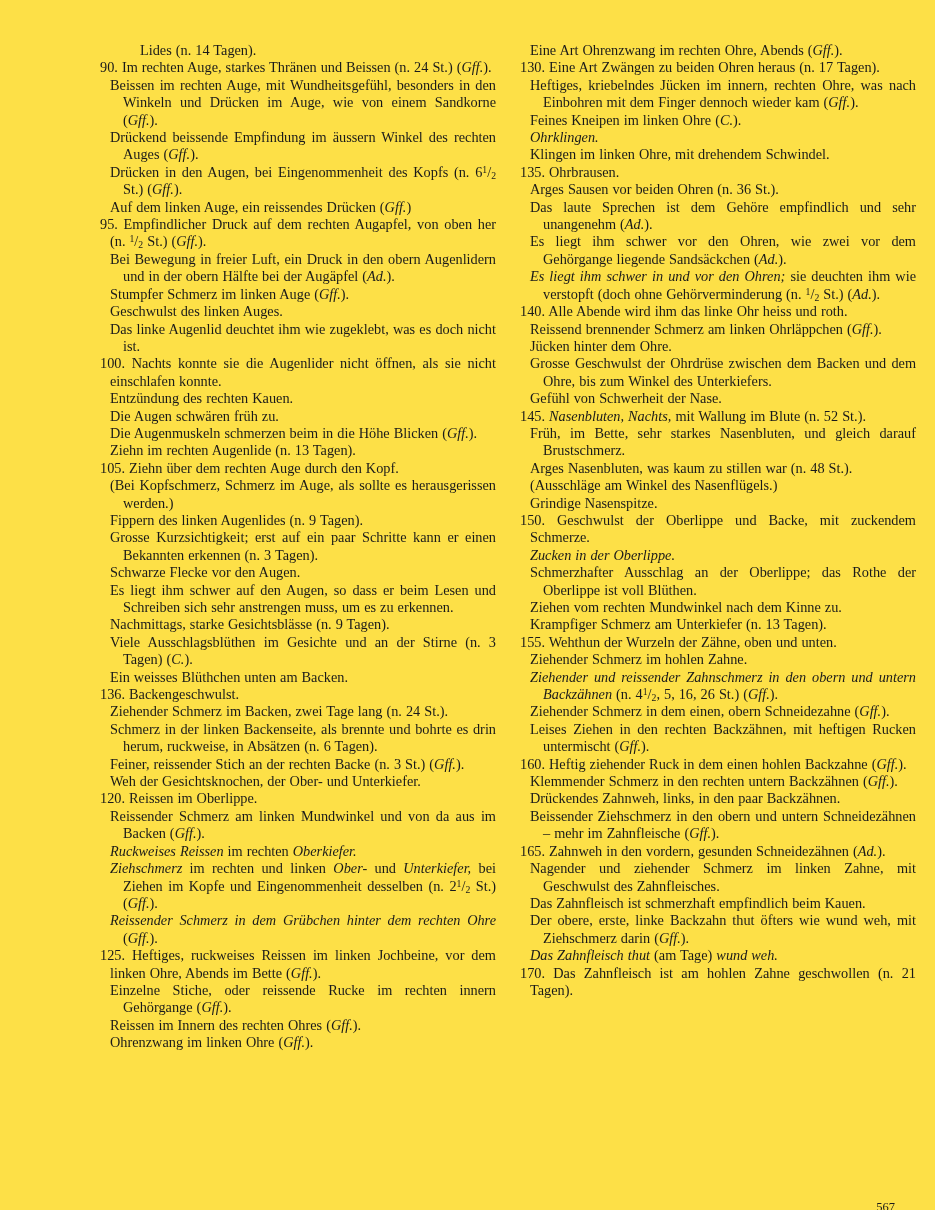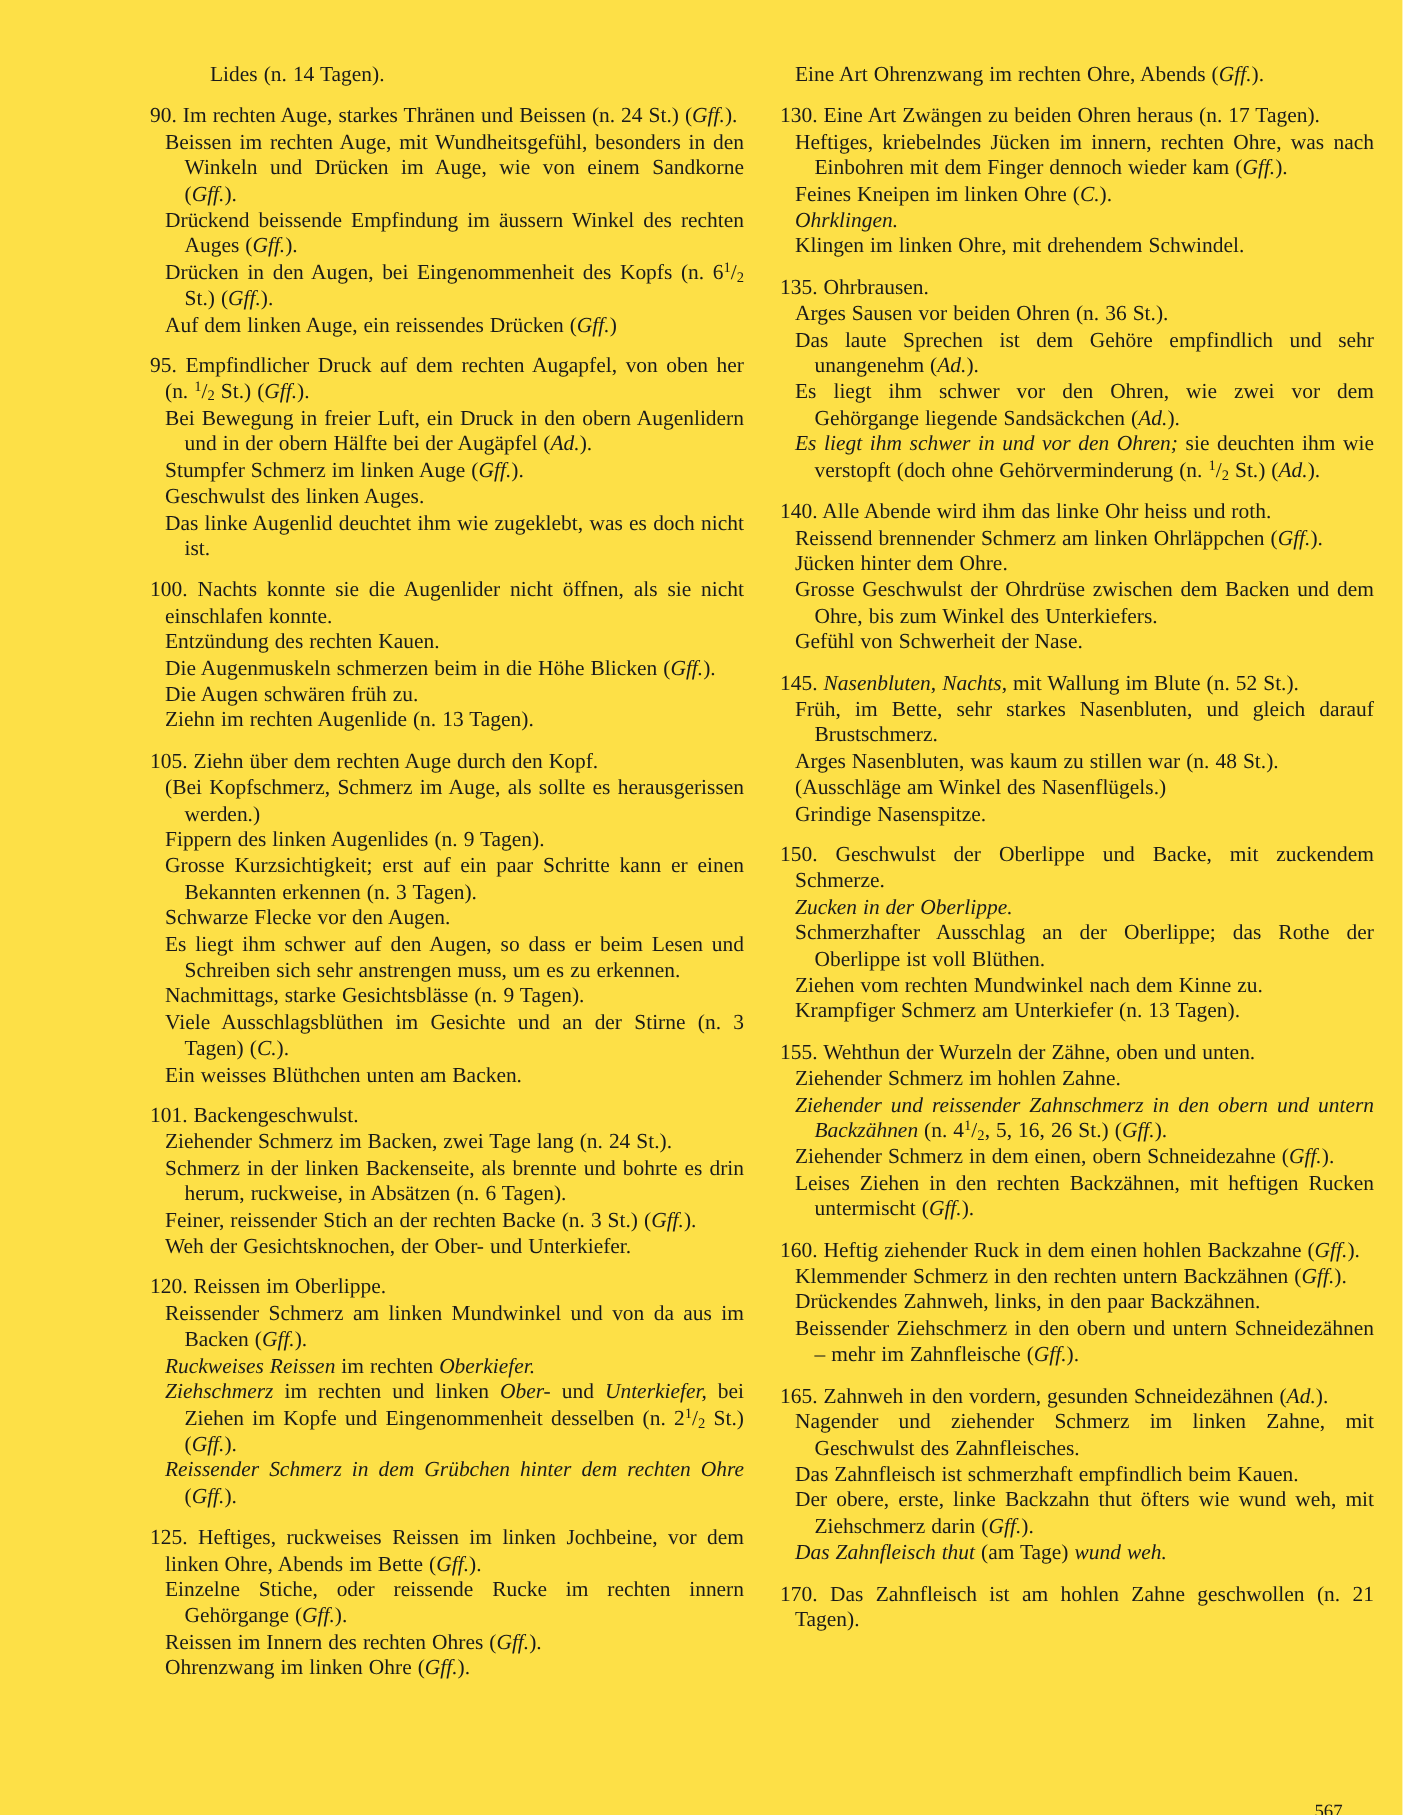--- a/index.html
+++ b/index.html
@@ -30,21 +30,20 @@
   }
   .entry {
     margin: 0;
     text-align: justify;
     word-spacing: 0.03em;
     hyphens: none;
   }
   .entry.numbered {
     padding-left: 10px;
     text-indent: -10px;
-    margin-top: 10px;
   }
   .entry.sub {
     padding-left: 23px;
     text-indent: -13px;
   }
   .entry.cont {
     padding-left: 40px;
     text-indent: 0;
     text-align: left;
   }
@@ -82,33 +81,33 @@
         <p class="entry sub"><span class="txt">Drückend beissende Empfindung im äussern Winkel des rechten Auges (<i>Gff.</i>).</span></p>
         <p class="entry sub"><span class="txt">Drücken in den Augen, bei Eingenommenheit des Kopfs (n. 6<sup>1</sup>/<sub>2</sub> St.) (<i>Gff.</i>).</span></p>
         <p class="entry sub"><span class="txt">Auf dem linken Auge, ein reissendes Drücken (<i>Gff.</i>)</span></p>
         <p class="entry numbered"><span class="num">95. </span><span class="txt">Empfindlicher Druck auf dem rechten Augapfel, von oben her (n. <sup>1</sup>/<sub>2</sub> St.) (<i>Gff.</i>).</span></p>
         <p class="entry sub"><span class="txt">Bei Bewegung in freier Luft, ein Druck in den obern Augenlidern und in der obern Hälfte bei der Augäpfel (<i>Ad.</i>).</span></p>
         <p class="entry sub"><span class="txt">Stumpfer Schmerz im linken Auge (<i>Gff.</i>).</span></p>
         <p class="entry sub"><span class="txt">Geschwulst des linken Auges.</span></p>
         <p class="entry sub"><span class="txt">Das linke Augenlid deuchtet ihm wie zugeklebt, was es doch nicht ist.</span></p>
         <p class="entry numbered"><span class="num">100. </span><span class="txt">Nachts konnte sie die Augenlider nicht öffnen, als sie nicht einschlafen konnte.</span></p>
         <p class="entry sub"><span class="txt">Entzündung des rechten Kauen.</span></p>
+        <p class="entry sub"><span class="txt">Die Augen schwären früh zu.</span></p>
         <p class="entry sub"><span class="txt">Die Augenmuskeln schmerzen beim in die Höhe Blicken (<i>Gff.</i>).</span></p>
-        <p class="entry sub"><span class="txt">Die Augen schwären früh zu.</span></p>
         <p class="entry sub"><span class="txt">Ziehn im rechten Augenlide (n. 13 Tagen).</span></p>
         <p class="entry numbered"><span class="num">105. </span><span class="txt">Ziehn über dem rechten Auge durch den Kopf.</span></p>
         <p class="entry sub"><span class="txt">(Bei Kopfschmerz, Schmerz im Auge, als sollte es herausgerissen werden.)</span></p>
         <p class="entry sub"><span class="txt">Fippern des linken Augenlides (n. 9 Tagen).</span></p>
         <p class="entry sub"><span class="txt">Grosse Kurzsichtigkeit; erst auf ein paar Schritte kann er einen Bekannten erkennen (n. 3 Tagen).</span></p>
         <p class="entry sub"><span class="txt">Schwarze Flecke vor den Augen.</span></p>
         <p class="entry sub"><span class="txt">Es liegt ihm schwer auf den Augen, so dass er beim Lesen und Schreiben sich sehr anstrengen muss, um es zu erkennen.</span></p>
         <p class="entry sub"><span class="txt">Nachmittags, starke Gesichtsblässe (n. 9 Tagen).</span></p>
         <p class="entry sub"><span class="txt">Viele Ausschlagsblüthen im Gesichte und an der Stirne (n. 3 Tagen) (<i>C.</i>).</span></p>
         <p class="entry sub"><span class="txt">Ein weisses Blüthchen unten am Backen.</span></p>
-        <p class="entry numbered"><span class="num">101. </span><span class="txt">Backengeschwulst.</span></p>
+        <p class="entry numbered"><span class="num">136. </span><span class="txt">Backengeschwulst.</span></p>
         <p class="entry sub"><span class="txt">Ziehender Schmerz im Backen, zwei Tage lang (n. 24 St.).</span></p>
         <p class="entry sub"><span class="txt">Schmerz in der linken Backenseite, als brennte und bohrte es drin herum, ruckweise, in Absätzen (n. 6 Tagen).</span></p>
         <p class="entry sub"><span class="txt">Feiner, reissender Stich an der rechten Backe (n. 3 St.) (<i>Gff.</i>).</span></p>
         <p class="entry sub"><span class="txt">Weh der Gesichtsknochen, der Ober- und Unterkiefer.</span></p>
         <p class="entry numbered"><span class="num">120. </span><span class="txt">Reissen im Oberlippe.</span></p>
         <p class="entry sub"><span class="txt">Reissender Schmerz am linken Mundwinkel und von da aus im Backen (<i>Gff.</i>).</span></p>
         <p class="entry sub"><span class="txt"><i>Ruckweises Reissen</i> im rechten <i>Oberkiefer.</i></span></p>
         <p class="entry sub"><span class="txt"><i>Ziehschmerz</i> im rechten und linken <i>Ober-</i> und <i>Unterkiefer,</i> bei Ziehen im Kopfe und Eingenommenheit desselben (n. 2<sup>1</sup>/<sub>2</sub> St.) (<i>Gff.</i>).</span></p>
         <p class="entry sub"><span class="txt"><i>Reissender Schmerz in dem Grübchen hinter dem rechten Ohre</i> (<i>Gff.</i>).</span></p>
         <p class="entry numbered"><span class="num">125. </span><span class="txt">Heftiges, ruckweises Reissen im linken Jochbeine, vor dem linken Ohre, Abends im Bette (<i>Gff.</i>).</span></p>

